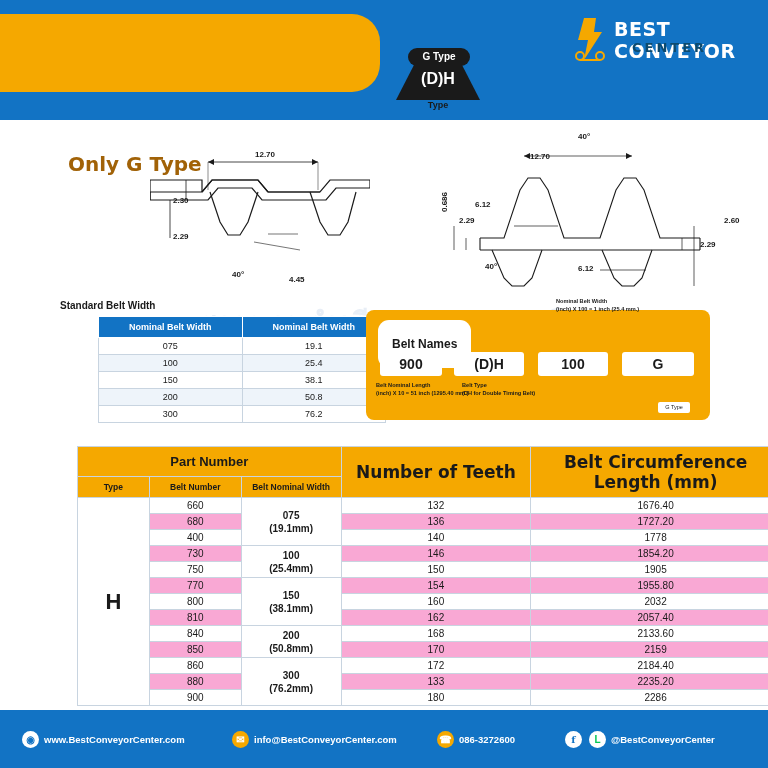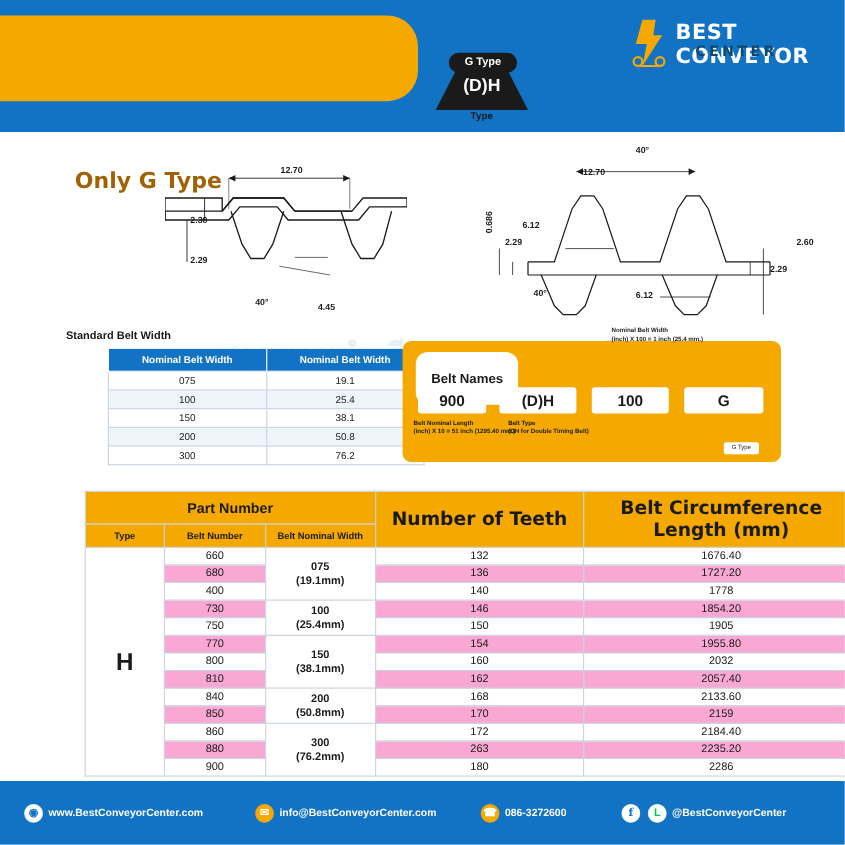--- a/index.html
+++ b/index.html
@@ -350,21 +350,21 @@
       </tr>
       <tr class="row-odd">
         <td class="mt-cell">860</td>
         <td class="mt-width" rowspan="3" style="white-space:pre-line;">300
 (76.2mm)</td>
         <td class="mt-cell">172</td>
         <td class="mt-cell">2184.40</td>
       </tr>
       <tr class="row-even">
         <td class="mt-cell">880</td>
-        <td class="mt-cell">263</td>
+        <td class="mt-cell">133</td>
         <td class="mt-cell">2235.20</td>
       </tr>
       <tr class="row-odd">
         <td class="mt-cell">900</td>
         <td class="mt-cell">180</td>
         <td class="mt-cell">2286</td>
       </tr>
     </tbody>
   </table>
 

